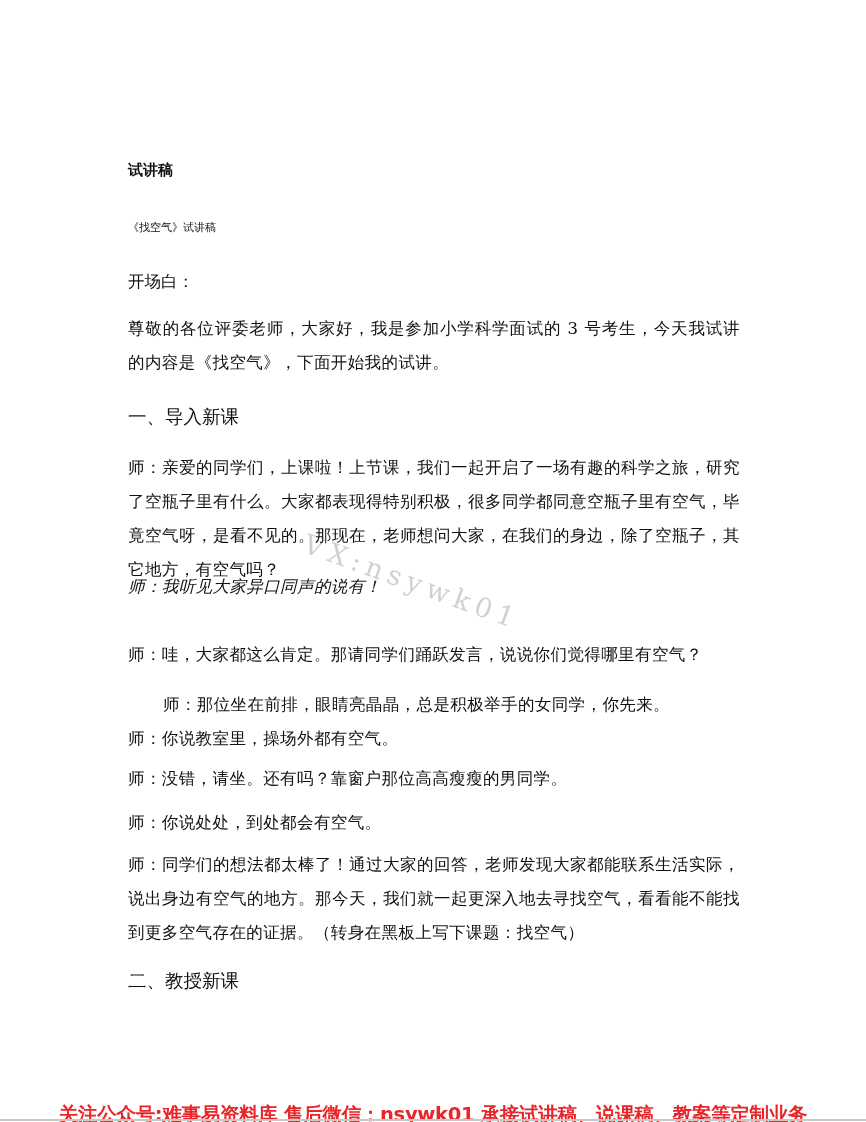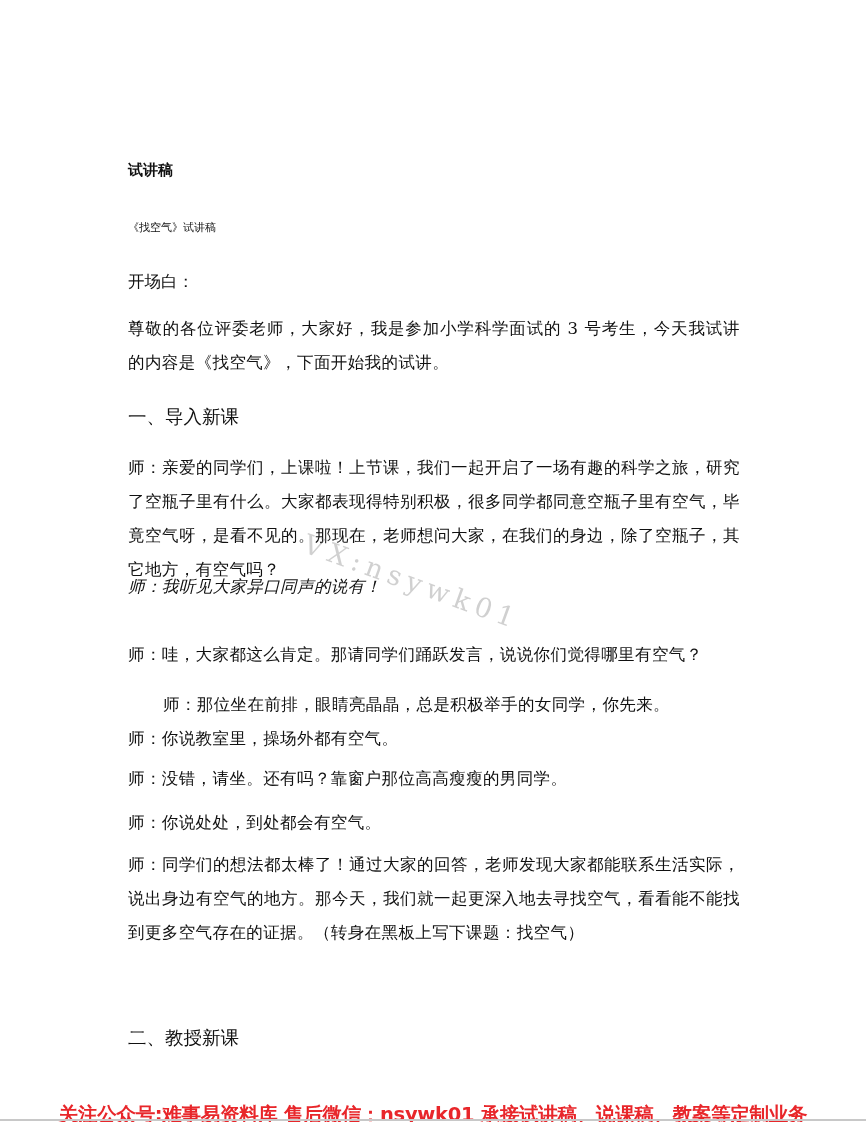--- a/index.html
+++ b/index.html
@@ -116,21 +116,21 @@
 
   <div class="para" style="top:451px;">师：亲爱的同学们，上课啦！上节课，我们一起开启了一场有趣的科学之旅，研究了空瓶子里有什么。大家都表现得特别积极，很多同学都同意空瓶子里有空气，毕竟空气呀，是看不见的。那现在，老师想问大家，在我们的身边，除了空瓶子，其它地方，有空气吗？</div>
   <div class="para" style="top:570px;font-style:italic;">师：我听见大家异口同声的说有！</div>
   <div class="para" style="top:639px;font-family:Liberation Mono, monospace;">师：哇，大家都这么肯定。那请同学们踊跃发言，说说你们觉得哪里有空气？</div>
   <div class="para" style="top:688px;margin-left:35px;">师：那位坐在前排，眼睛亮晶晶，总是积极举手的女同学，你先来。</div>
   <div class="para" style="top:722px;">师：你说教室里，操场外都有空气。</div>
   <div class="para" style="top:762px;">师：没错，请坐。还有吗？靠窗户那位高高瘦瘦的男同学。</div>
   <div class="para" style="top:806px;">师：你说处处，到处都会有空气。</div>
   <div class="para" style="top:848px;">师：同学们的想法都太棒了！通过大家的回答，老师发现大家都能联系生活实际，说出身边有空气的地方。那今天，我们就一起更深入地去寻找空气，看看能不能找到更多空气存在的证据。（转身在黑板上写下课题：找空气）</div>
 
-  <div class="section-heading" style="top:1024px;text-align:center;">二、教授新课</div>
+  <div class="section-heading" style="top:967px;text-align:center;">二、教授新课</div>
 </div>
 
 <div class="watermark">VX:nsywk01</div>
 
 <div class="footer-banner">
   <span>关注公众号:难事易资料库  售后微信：nsywk01  承接试讲稿、说课稿、教案等定制业务</span>
 </div>
 <div class="footer-rule"></div>
 
 </body></html>

